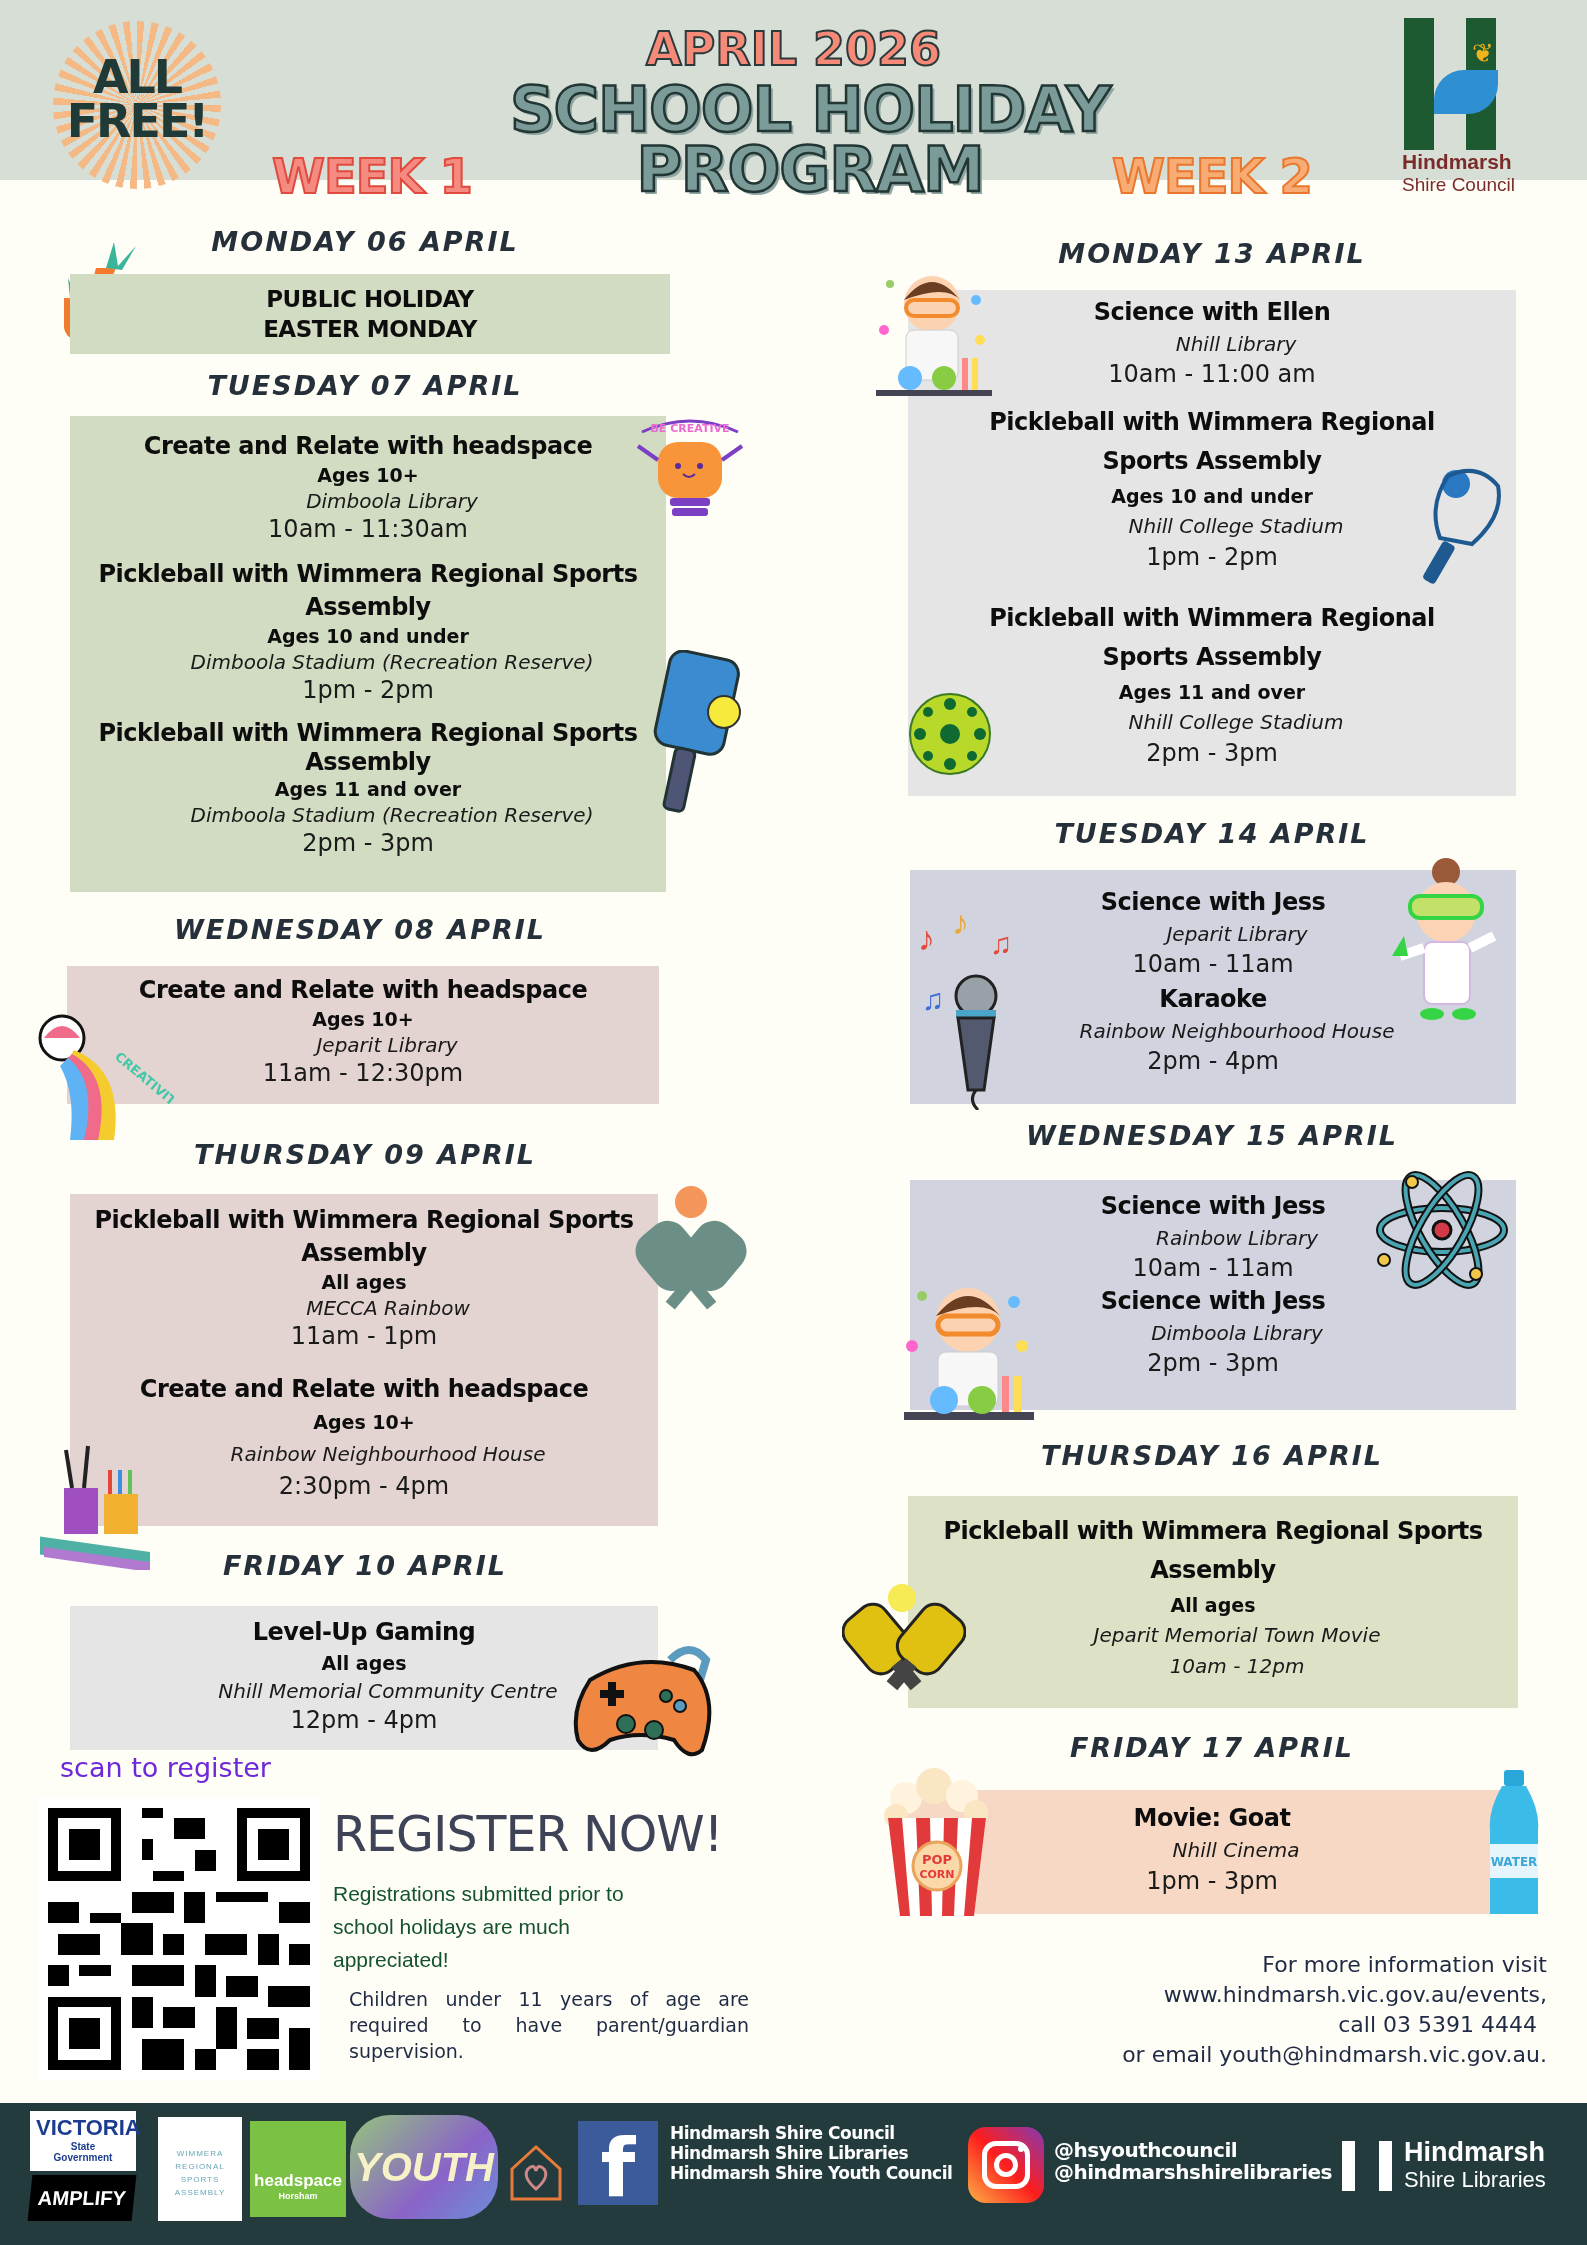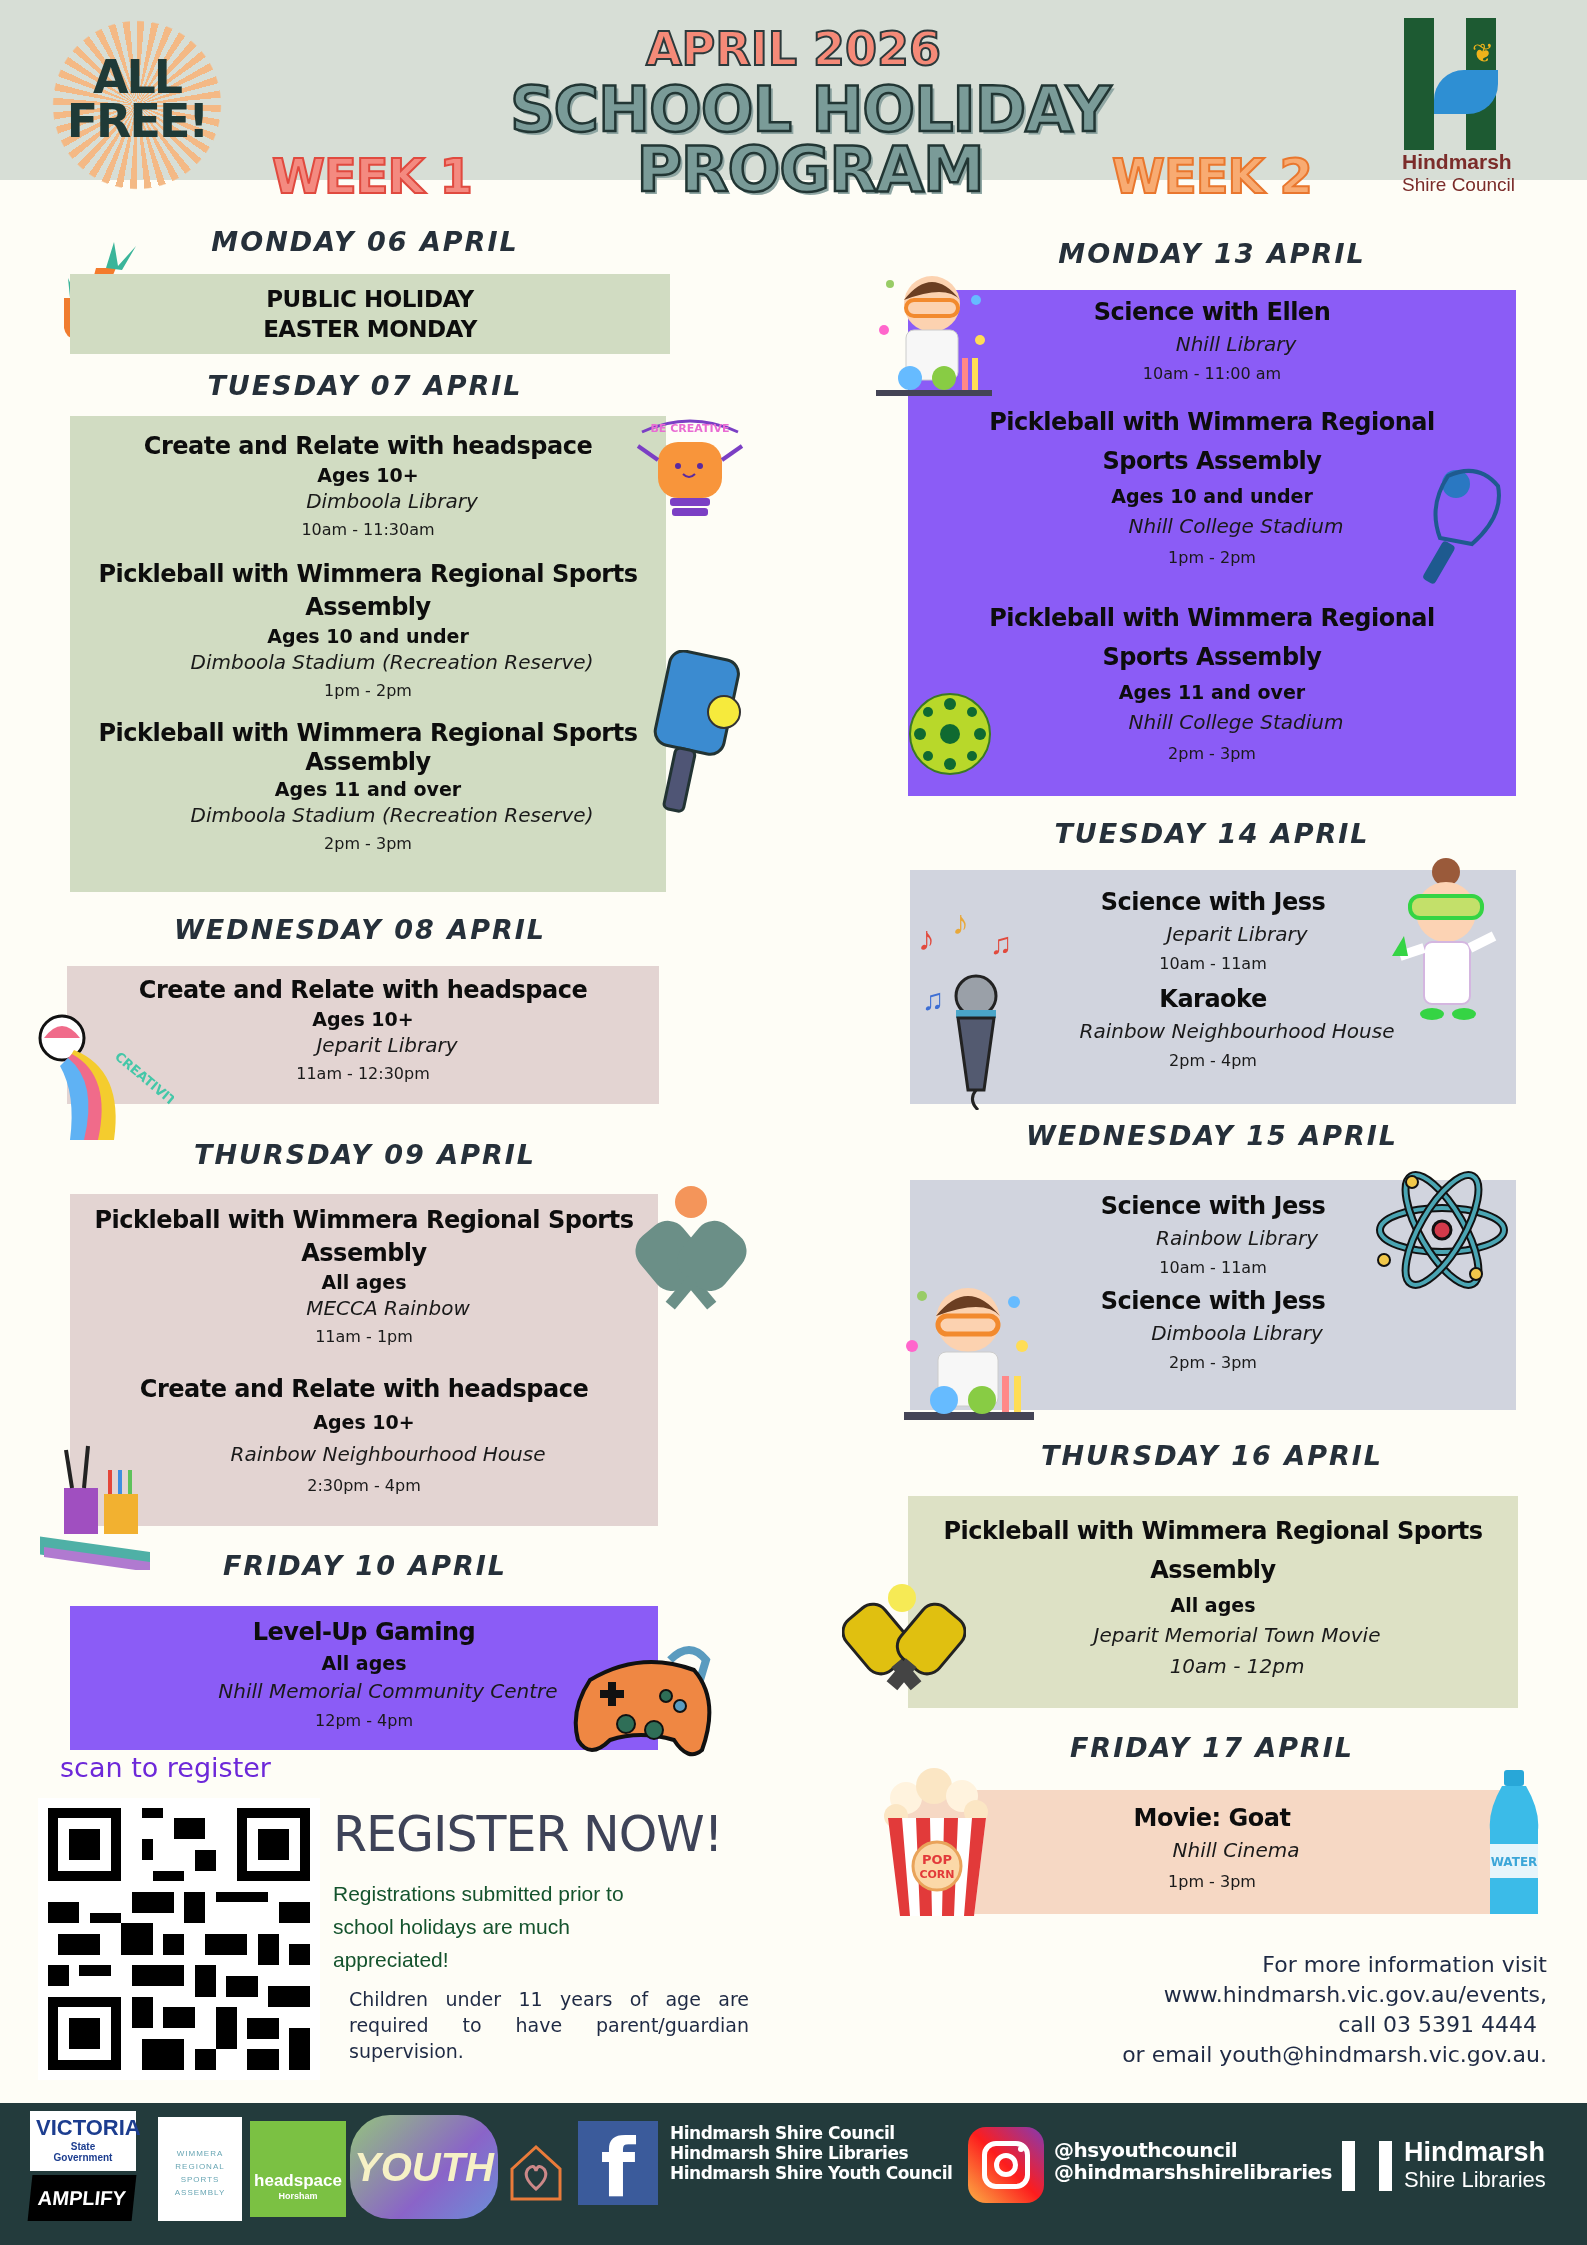--- a/index.html
+++ b/index.html
@@ -35,25 +35,25 @@
   
   .day-heading { position: absolute; text-align: center; font-family: "DejaVu Sans", sans-serif; font-weight: bold;
     font-size: 27px; color: #26303a; letter-spacing: 2px; font-style: italic; }
 
   
   .box { position: absolute; }
   .event { text-align: center; }
   .ev-title { font-family: "DejaVu Sans", sans-serif; font-weight: bold; font-size: 24px; line-height: 33px; color: #0d0d0d; letter-spacing: -0.5px; }
   .ev-ages { font-family: "DejaVu Sans", sans-serif; font-weight: bold; font-size: 19px; line-height: 25px; color: #0d0d0d; }
   .ev-venue { font-family: "DejaVu Sans", sans-serif; font-style: italic; font-size: 20px; line-height: 27px; color: #1a1a1a; margin-left: 48px; }
-  .ev-time { font-family: "DejaVu Sans", sans-serif; font-size: 16px; line-height: 29px; color: #1a1a1a; }
+  .ev-time { font-family: "DejaVu Sans", sans-serif; font-size: 24px; line-height: 29px; color: #1a1a1a; }
 
   .green { background: #d1dcc2; }
   .pink { background: #e3d4d2; }
-  .grey { background: #8b5cf6; }
+  .grey { background: #e5e5e5; }
   .lilac { background: #d1d4de; }
   .lightgreen { background: #dde1c5; }
   .peach { background: #f6d8c4; }
 
   
   .deco { position: absolute; }
 
   
   .scan { position: absolute; left: 60px; top: 1752px; font-family: "DejaVu Sans", sans-serif; font-size: 27px; color: #6d28d9; }
   .qr { position: absolute; left: 38px; top: 1798px; width: 282px; height: 282px; background: #fff; padding: 10px; }

